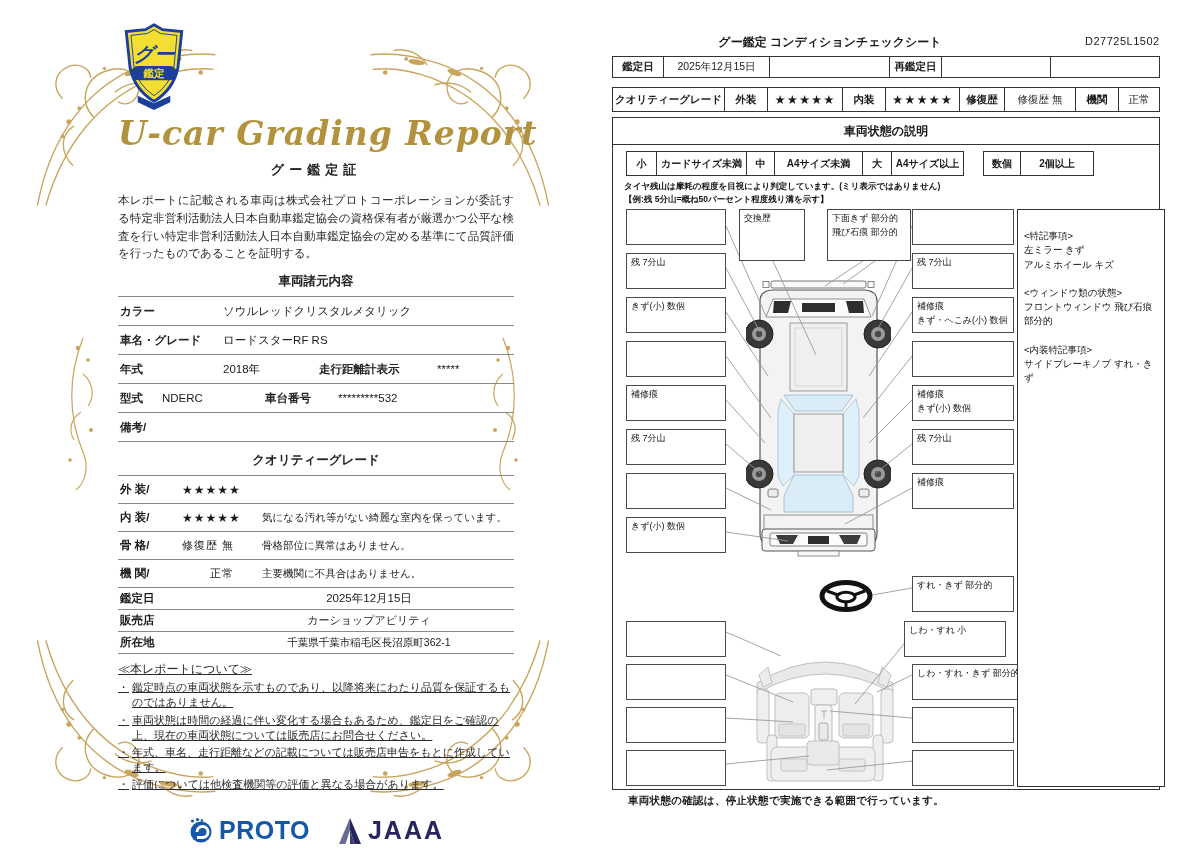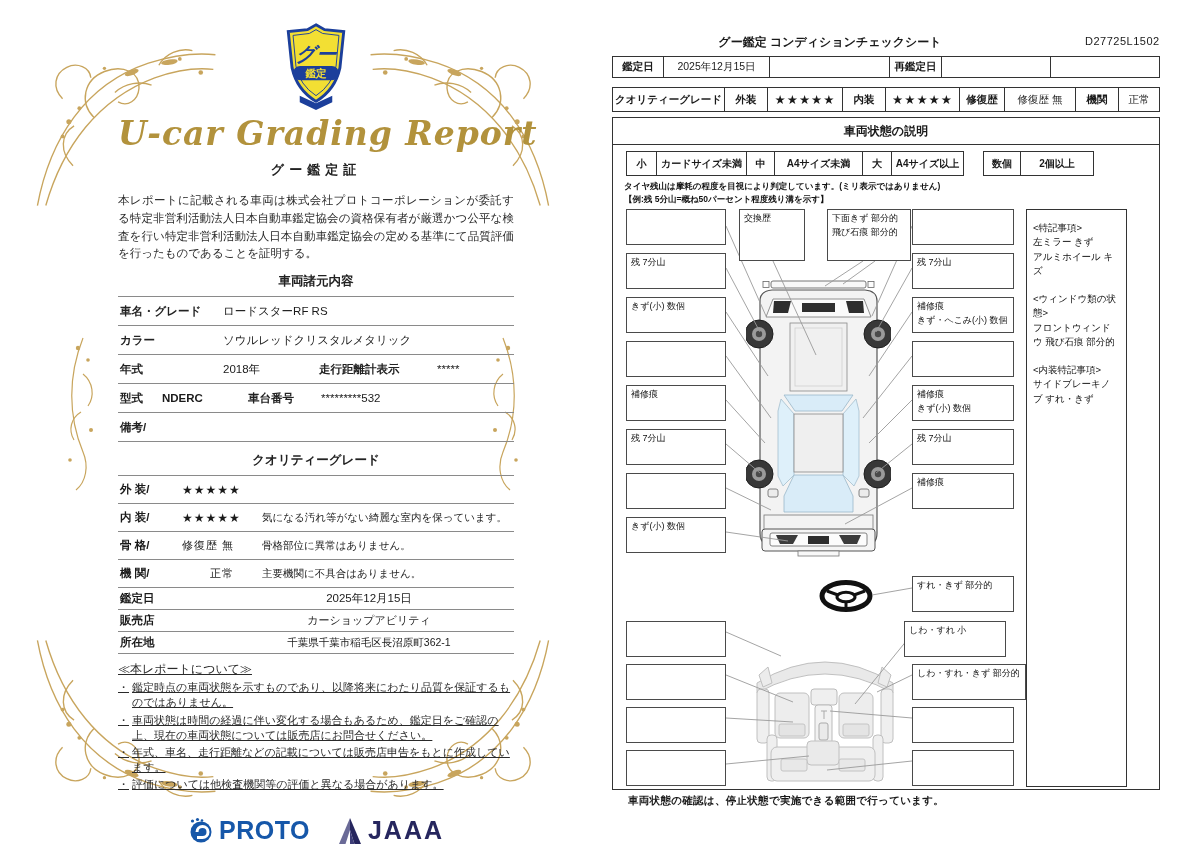--- a/index.html
+++ b/index.html
@@ -6,35 +6,35 @@
   body{
     width:1200px;height:848px;position:relative;background:#ffffff;overflow:hidden;
     font-family:"Liberation Sans","DejaVu Sans",sans-serif;color:#1a1a1a;
     -webkit-font-smoothing:antialiased;
   }
   .abs{position:absolute;}
   
   .left-page{position:absolute;left:0;top:0;width:585px;height:848px;}
   .flourish{position:absolute;pointer-events:none;}
   .lp-content{position:absolute;left:118px;top:22px;width:396px;}
-  .badge-wrap{display:flex;justify-content:center;}
+  .badge-wrap{display:flex;justify-content:flex-start;}
   .lp-title{
     font-family:"DejaVu Serif","Liberation Serif",serif;font-style:italic;font-weight:bold;
     font-size:33px;color:#b2923c;text-align:right;margin-top:4px;letter-spacing:1px;white-space:nowrap;
   }
   .lp-subtitle{text-align:center;font-weight:bold;font-size:13px;letter-spacing:5px;margin-top:8px;color:#222;}
   .lp-intro{
     font-family:"Liberation Serif","DejaVu Serif",serif;font-size:11.5px;line-height:1.55;
     text-align:justify;margin-top:13px;color:#2a2a2a;
   }
   .sec-head{text-align:center;font-weight:bold;font-size:12.5px;margin:10px 0 6px 0;color:#222;}
   .spec-table{border-top:1px solid #8a8a8a;}
   .spec-row{display:flex;align-items:center;min-height:28px;border-bottom:1px solid #8a8a8a;font-size:11.5px;padding:0 2px;}
   .sp-label{font-weight:bold;color:#222;}
-  .w103{width:103px;} .w96{width:96px;} .w118{width:118px;} .w42{width:42px;} .w103b{width:86px;font-weight:bold;} .w73{width:73px;}
+  .w103{width:103px;} .w96{width:96px;} .w118{width:118px;} .w42{width:42px;} .w103b{width:103px;} .w73{width:73px;}
   .grade-table{border-top:1px solid #8a8a8a;margin-top:2px;}
   .grade-row{display:flex;align-items:center;border-bottom:1px solid #8a8a8a;padding:6px 2px;}
   .g-label{width:62px;font-weight:bold;font-size:11.5px;}
   .g-value{width:80px;font-size:12px;letter-spacing:1px;}
   .g-desc{flex:1;font-size:10.5px;line-height:1.4;color:#222;}
   .info-row{display:flex;align-items:center;min-height:21px;border-bottom:1px solid #8a8a8a;font-size:11.5px;}
   .i-label{width:104px;font-weight:bold;padding-left:2px;}
   .i-value{flex:1;text-align:center;font-size:11px;}
   .about{margin-top:7px;font-family:"Liberation Serif","DejaVu Serif",serif;color:#2a2a2a;text-decoration:underline;}
   .about-title{font-size:12px;margin-bottom:2px;}
@@ -52,22 +52,22 @@
   .cell:first-child{border-left:none;}
   .cell.lbl{font-weight:bold;}
   .cell.star{font-size:12.5px;letter-spacing:1px;}
   .main-box{position:absolute;left:12px;top:117px;width:548px;height:673px;border:1.6px solid #333;box-sizing:border-box;background:#fff;}
   .mb-title{height:26px;border-bottom:1.4px solid #333;display:flex;align-items:center;justify-content:center;font-weight:bold;font-size:12px;}
   .legend{position:absolute;display:flex;border:1.2px solid #333;height:25px;box-sizing:border-box;}
   .legend .cell{font-size:10px;font-weight:bold;}
   .tire-note{position:absolute;left:11px;top:62px;font-size:8.5px;font-weight:bold;line-height:1.5;color:#111;}
   .abox{position:absolute;border:1px solid #4a4a4a;background:#fff;font-size:9px;line-height:1.5;
         padding:2px 4px;box-sizing:border-box;white-space:pre-line;color:#111;}
-  .notes-panel{position:absolute;left:413px;top:91px;width:101px;height:578px;border:1.5px solid #333;
-        padding:11px 6px;box-sizing:border-box;font-size:9.5px;line-height:1.5;background:#fff;color:#111;}
+  .notes-panel{position:absolute;left:404px;top:91px;width:148px;height:578px;border:1.5px solid #333;
+        padding:19px 6px;box-sizing:border-box;font-size:9.5px;line-height:1.5;background:#fff;color:#111;}
   .np-sec{margin-bottom:14px;}
   .rp-footer{position:absolute;left:12px;top:794px;font-size:10.5px;font-weight:600;letter-spacing:0.3px;margin-left:16px;}
   .lines-svg{position:absolute;left:0;top:0;pointer-events:none;}
 </style>
 </head>
 <body>
 
 <svg width="0" height="0" style="position:absolute">
   <defs>
     <g id="flourish-corner">
@@ -140,26 +140,26 @@
       </svg>
     </div>
 
     <div class="lp-title">U-car Grading Report</div>
     <div class="lp-subtitle">グー鑑定証</div>
     <div class="lp-intro">本レポートに記載される車両は株式会社プロトコーポレーションが委託する特定非営利活動法人日本自動車鑑定協会の資格保有者が厳選かつ公平な検査を行い特定非営利活動法人日本自動車鑑定協会の定める基準にて品質評価を行ったものであることを証明する。</div>
 
     <div class="sec-head">車両諸元内容</div>
     <div class="spec-table">
       <div class="spec-row">
+        <span class="sp-label w103">カラー</span>
+        <span>ソウルレッドクリスタルメタリック</span>
+      </div>
+      <div class="spec-row">
         <span class="sp-label w103">車名・グレード</span>
         <span>ロードスターRF RS</span>
-      </div>
-      <div class="spec-row">
-        <span class="sp-label w103">カラー</span>
-        <span>ソウルレッドクリスタルメタリック</span>
       </div>
       <div class="spec-row">
         <span class="sp-label w103">年式</span>
         <span class="w96">2018年</span>
         <span class="sp-label w118">走行距離計表示</span>
         <span>*****</span>
       </div>
       <div class="spec-row">
         <span class="sp-label w42">型式</span>
         <span class="w103b">NDERC</span>

